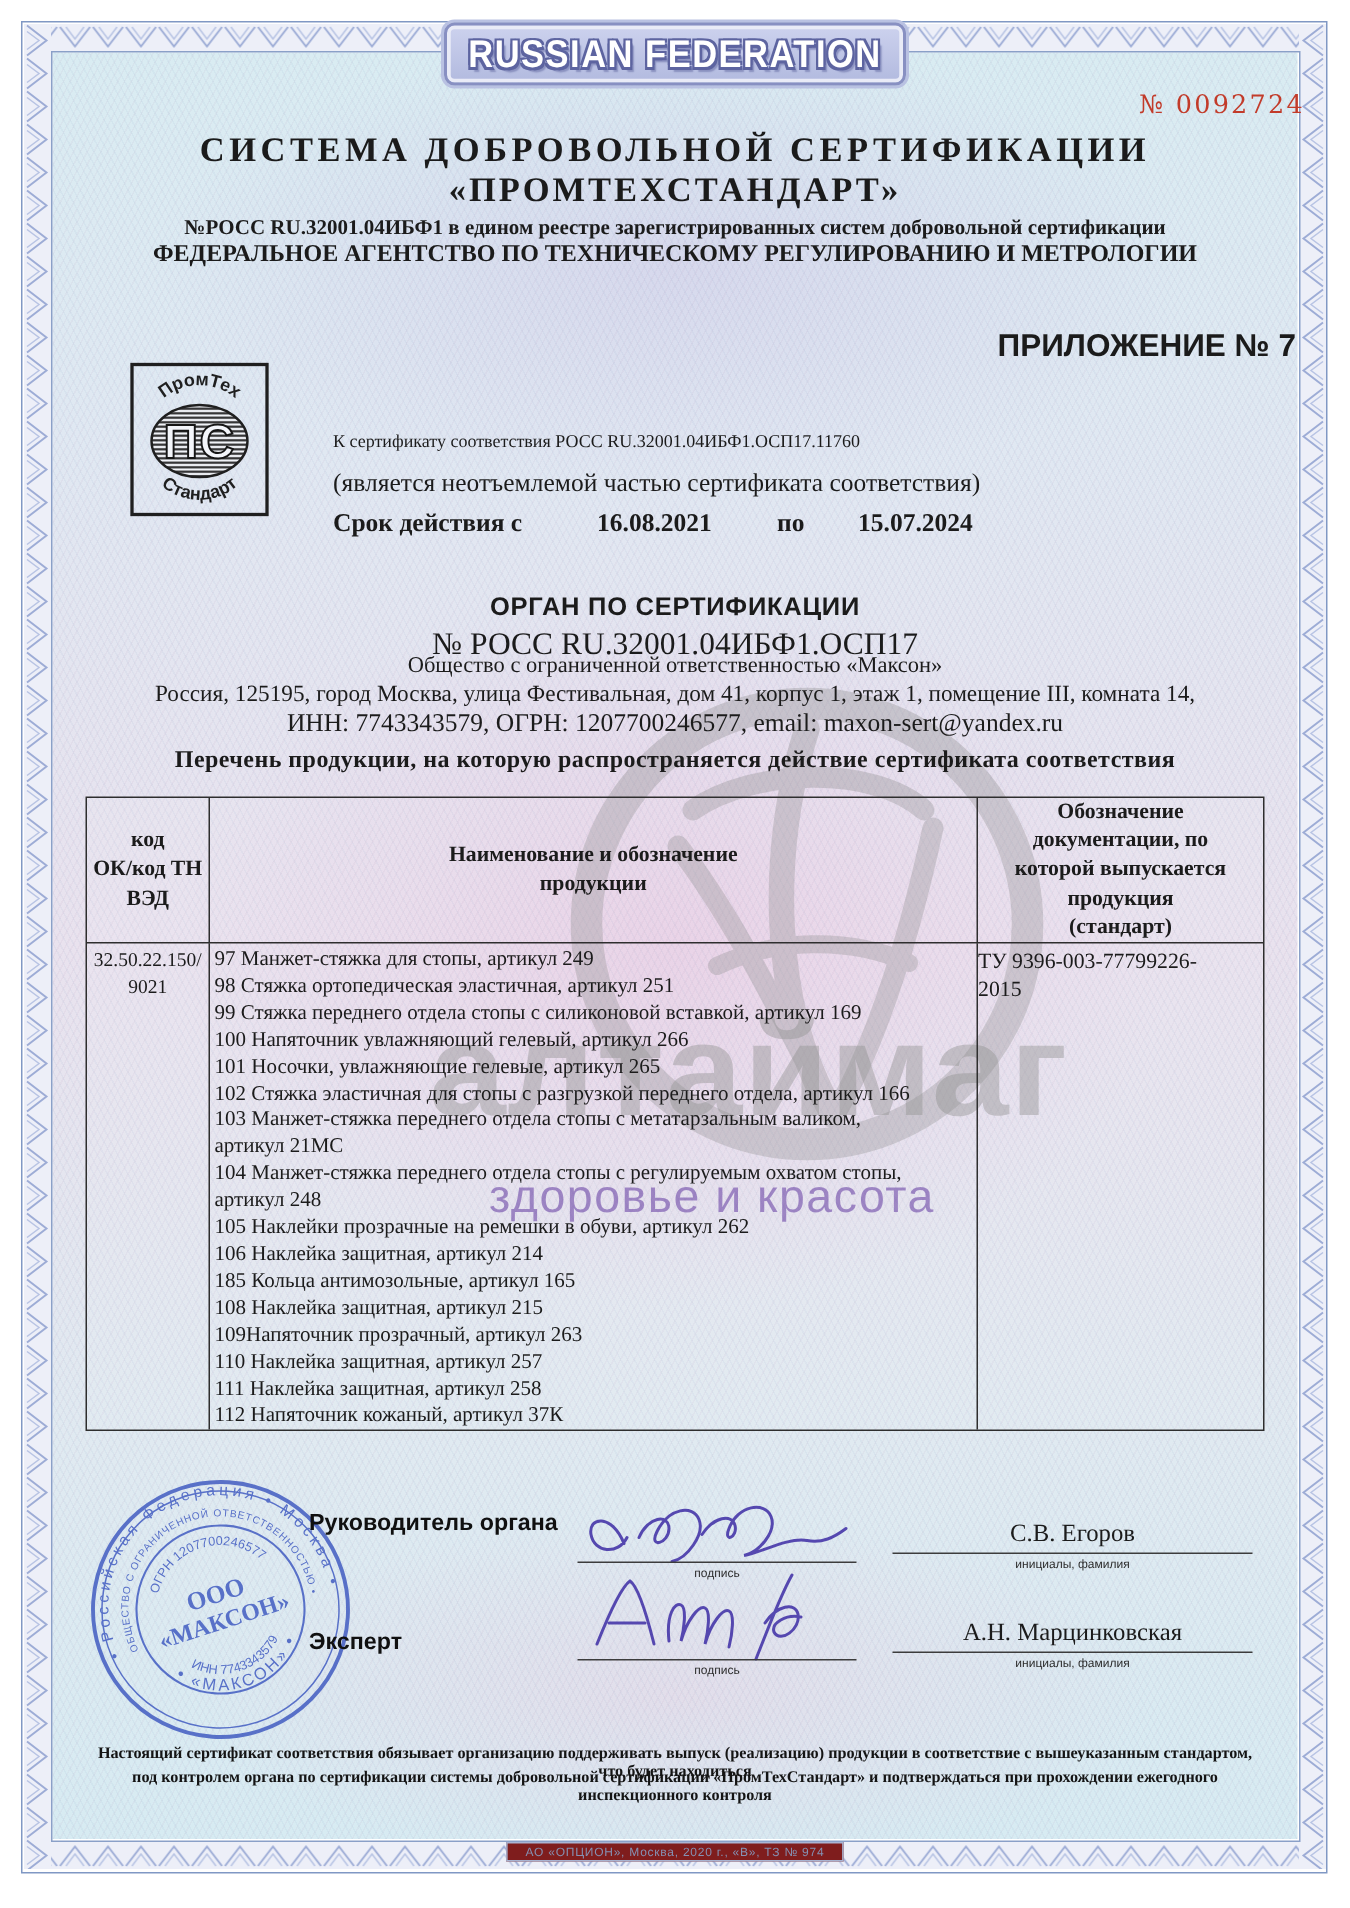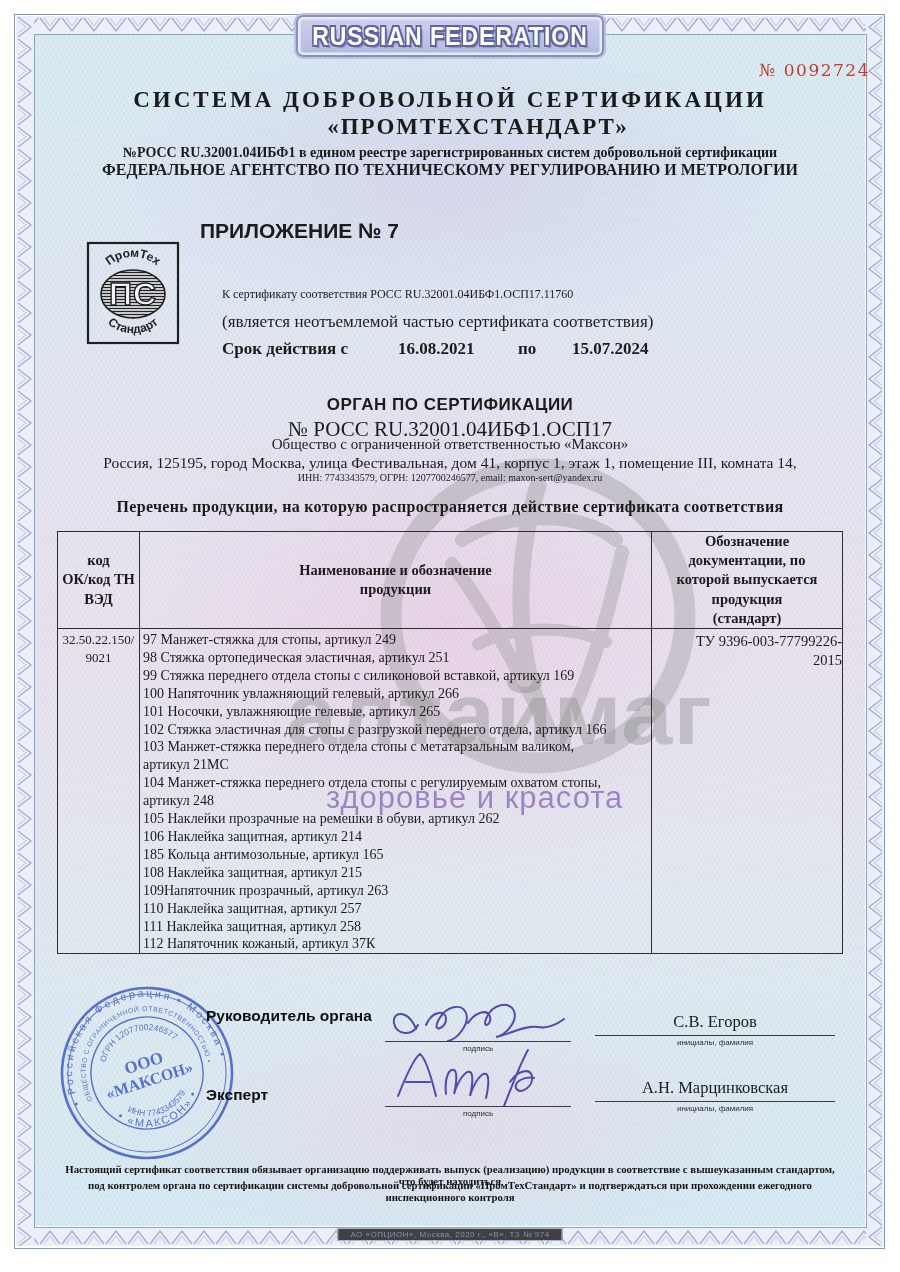--- a/index.html
+++ b/index.html
@@ -34,50 +34,50 @@
       display:flex;align-items:center;justify-content:center;}
   .banner span{font-family:"Liberation Sans",sans-serif;font-weight:bold;font-size:23px;
       letter-spacing:1px;color:#ffffff;transform:scaleY(1.12);
       text-shadow:-1.5px -1.5px 0 #5d64a0,1.5px -1.5px 0 #5d64a0,-1.5px 1.5px 0 #5d64a0,
                   1.5px 1.5px 0 #5d64a0,2.5px 2.5px 1px #8a91bf;}
   .doc-number{left:720px;top:60px;width:150px;text-align:right;font-size:17px;
       letter-spacing:1.5px;color:#c23b2a;font-family:"DejaVu Serif",serif;}
   
   .ctr{left:36px;width:828px;text-align:center;}
   .t1{top:87px;font-size:23px;font-weight:bold;letter-spacing:3px;}
-  .t2{top:114px;font-size:23px;font-weight:bold;letter-spacing:2px;margin-left:28px;}
+  .t2{top:114px;font-size:23px;font-weight:bold;letter-spacing:2px;}
   .t3{top:145px;font-size:14px;font-weight:bold;}
   .t4{top:161px;font-size:16px;font-weight:bold;}
-  .appendix-title{left:200px;top:219px;width:664px;text-align:left;
+  .appendix-title{left:200px;top:219px;width:664px;text-align:right;
       font-family:"Liberation Sans",sans-serif;font-weight:bold;font-size:21px;}
   .cert-line1{left:222px;top:287px;font-size:12px;}
   .cert-line2{left:222px;top:312px;font-size:17px;}
   .validity{left:222px;top:339px;font-size:17px;font-weight:bold;width:500px;}
   .validity .d1{position:absolute;left:176px;}
   .validity .d2{position:absolute;left:296px;font-weight:bold;}
   .validity .d3{position:absolute;left:350px;}
   .org-h{top:395px;font-family:"Liberation Sans",sans-serif;font-weight:bold;font-size:17px;letter-spacing:.5px;}
   .org-num{top:417px;font-size:21px;}
   .org-company{top:436px;font-size:15px;}
   .org-addr{top:454px;font-size:15.5px;}
-  .org-req{top:472px;font-size:10px;}
+  .org-req{top:472px;font-size:17px;}
   .products-h{top:498px;font-size:16px;font-weight:bold;letter-spacing:.3px;}
   
   .cert-table{left:57px;top:531px;width:784px;height:421px;border:1.5px solid #2e2e2e;
       display:grid;grid-template-columns:82px 1fr 190px;grid-template-rows:97px 1fr;
       background:rgba(255,255,255,.06);}
   .cell{border-right:1.5px solid #2e2e2e;border-bottom:1.5px solid #2e2e2e;overflow:hidden;}
   .cell.last-col{border-right:none;}
   .cell.body-row{border-bottom:none;}
   .hcell{display:flex;align-items:center;justify-content:center;text-align:center;
       font-weight:bold;font-size:14.5px;line-height:1.32;white-space:pre-line;}
   .code-cell{text-align:center;font-size:13px;line-height:18px;white-space:pre;padding-top:2px;}
   .items-cell{padding:2px 3px 0 3px;}
   .item{font-size:14px;line-height:17.9px;white-space:pre-line;}
-  .std-cell{text-align:right;font-size:14.5px;line-height:19px;white-space:pre-line;padding-top:3px;}
+  .std-cell{text-align:left;font-size:14.5px;line-height:19px;white-space:pre-line;padding-top:3px;}
   
   .sig-label{font-family:"Liberation Sans",sans-serif;font-weight:bold;font-size:15.5px;color:#101010;}
   .lbl-head{left:206px;top:1007px;}
   .lbl-expert{left:206px;top:1086px;}
   .sig-line{border-bottom:1px solid #3c3c3c;}
   .line-s1{left:385px;top:1041px;width:186px;}
   .line-n1{left:595px;top:1035px;width:240px;}
   .line-s2{left:385px;top:1106px;width:186px;}
   .line-n2{left:595px;top:1101px;width:240px;}
   .cap{font-family:"Liberation Sans",sans-serif;font-size:8px;color:#2e2e2e;text-align:center;}
@@ -86,21 +86,21 @@
   .cap-s2{left:385px;top:1109px;width:186px;}
   .cap-n2{left:595px;top:1104px;width:240px;}
   .name{font-size:16.5px;text-align:center;}
   .name-1{left:595px;top:1012px;width:240px;}
   .name-2{left:595px;top:1078px;width:240px;}
   .sig-svg{position:absolute;}
   
   .footer-line{left:60px;width:780px;text-align:center;font-weight:bold;font-size:10.8px;color:#141414;}
   .fl1{top:1163px;}
   .fl2{top:1179px;}
-  .print-box{left:50%;top:1228px;transform:translateX(-50%);background:#404040;
+  .print-box{left:50%;top:1228px;transform:translateX(-50%);background:#7f1d1d;
       border:1px solid #a9b4d2;padding:1px 12px;font-family:"Liberation Sans",sans-serif;
       font-size:8px;letter-spacing:.5px;color:#8591b3;white-space:nowrap;}
 </style>
 </head>
 <body>
 
 <div class="abs bg"></div>
 
 <div class="abs wm-wrap">
   <svg class="abs" style="left:352px;top:448px" width="336" height="336" viewBox="0 0 336 336">

